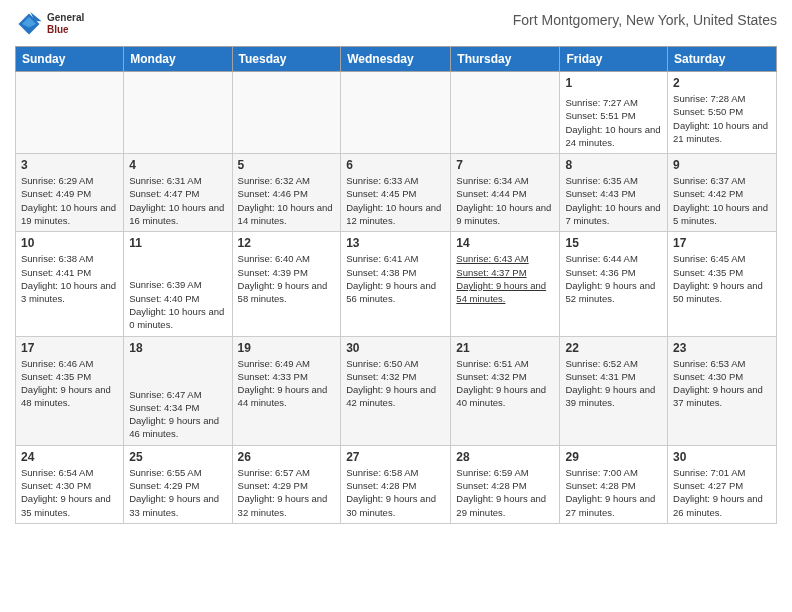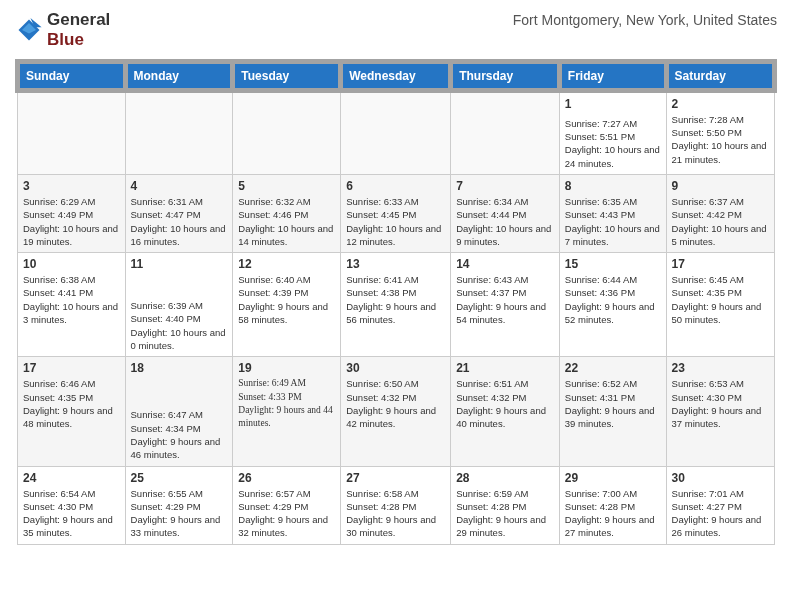--- a/index.html
+++ b/index.html
@@ -15,21 +15,21 @@
       justify-content: space-between;
       align-items: flex-start;
       margin-bottom: 8px;
     }
     .logo {
       display: flex;
       align-items: center;
       gap: 4px;
     }
     .logo-text {
-      font-size: 17px;
+      font-size: 10px;
       font-weight: bold;
       line-height: 1.2;
     }
     .logo-text .general { color: #333; }
     .logo-text .blue { color: #7f1d1d; }
     .logo-icon {
       width: 28px;
       height: 28px;
     }
     .title-area {
@@ -50,21 +50,21 @@
       width: 100%;
       border-collapse: collapse;
     }
     .calendar th {
       background: #2575c4;
       color: #fff;
       font-size: 12px;
       font-weight: bold;
       text-align: left;
       padding: 5px 6px;
-      border: 5px solid #a3a3a3;
+      border: 1px solid #a3a3a3;
     }
     .calendar td {
       border: 1px solid #ccc;
       vertical-align: top;
       padding: 4px 5px;
       width: 113px;
       min-height: 80px;
       font-size: 10px;
       color: #333;
       background: #fff;
@@ -205,21 +205,21 @@
 Daylight: 9 hours and 58 minutes.</div>
         </td>
         <td>
           <div class="day-number">13</div>
           <div class="day-info" style="white-space: pre-line;">Sunrise: 6:41 AM
 Sunset: 4:38 PM
 Daylight: 9 hours and 56 minutes.</div>
         </td>
         <td>
           <div class="day-number">14</div>
-          <div class="day-info" style="white-space: pre-line;">Sunrise: 6:43 AM
+          <div class="day-info" style="white-space: pre-line; text-decoration: underline;">Sunrise: 6:43 AM
 Sunset: 4:37 PM
 Daylight: 9 hours and 54 minutes.</div>
         </td>
         <td>
           <div class="day-number">15</div>
           <div class="day-info" style="white-space: pre-line;">Sunrise: 6:44 AM
 Sunset: 4:36 PM
 Daylight: 9 hours and 52 minutes.</div>
         </td>
         <td>
@@ -237,21 +237,21 @@
 Daylight: 9 hours and 48 minutes.</div>
         </td>
         <td>
           <div class="day-number">18</div>
           <div class="day-info" style="white-space: pre-line; margin-top: 33px;">Sunrise: 6:47 AM
 Sunset: 4:34 PM
 Daylight: 9 hours and 46 minutes.</div>
         </td>
         <td>
           <div class="day-number">19</div>
-          <div class="day-info" style="white-space: pre-line; font-family: Liberation Serif, serif;">Sunrise: 6:49 AM
+          <div class="day-info" style="white-space: pre-line;">Sunrise: 6:49 AM
 Sunset: 4:33 PM
 Daylight: 9 hours and 44 minutes.</div>
         </td>
         <td>
           <div class="day-number">30</div>
           <div class="day-info" style="white-space: pre-line;">Sunrise: 6:50 AM
 Sunset: 4:32 PM
 Daylight: 9 hours and 42 minutes.</div>
         </td>
         <td>

